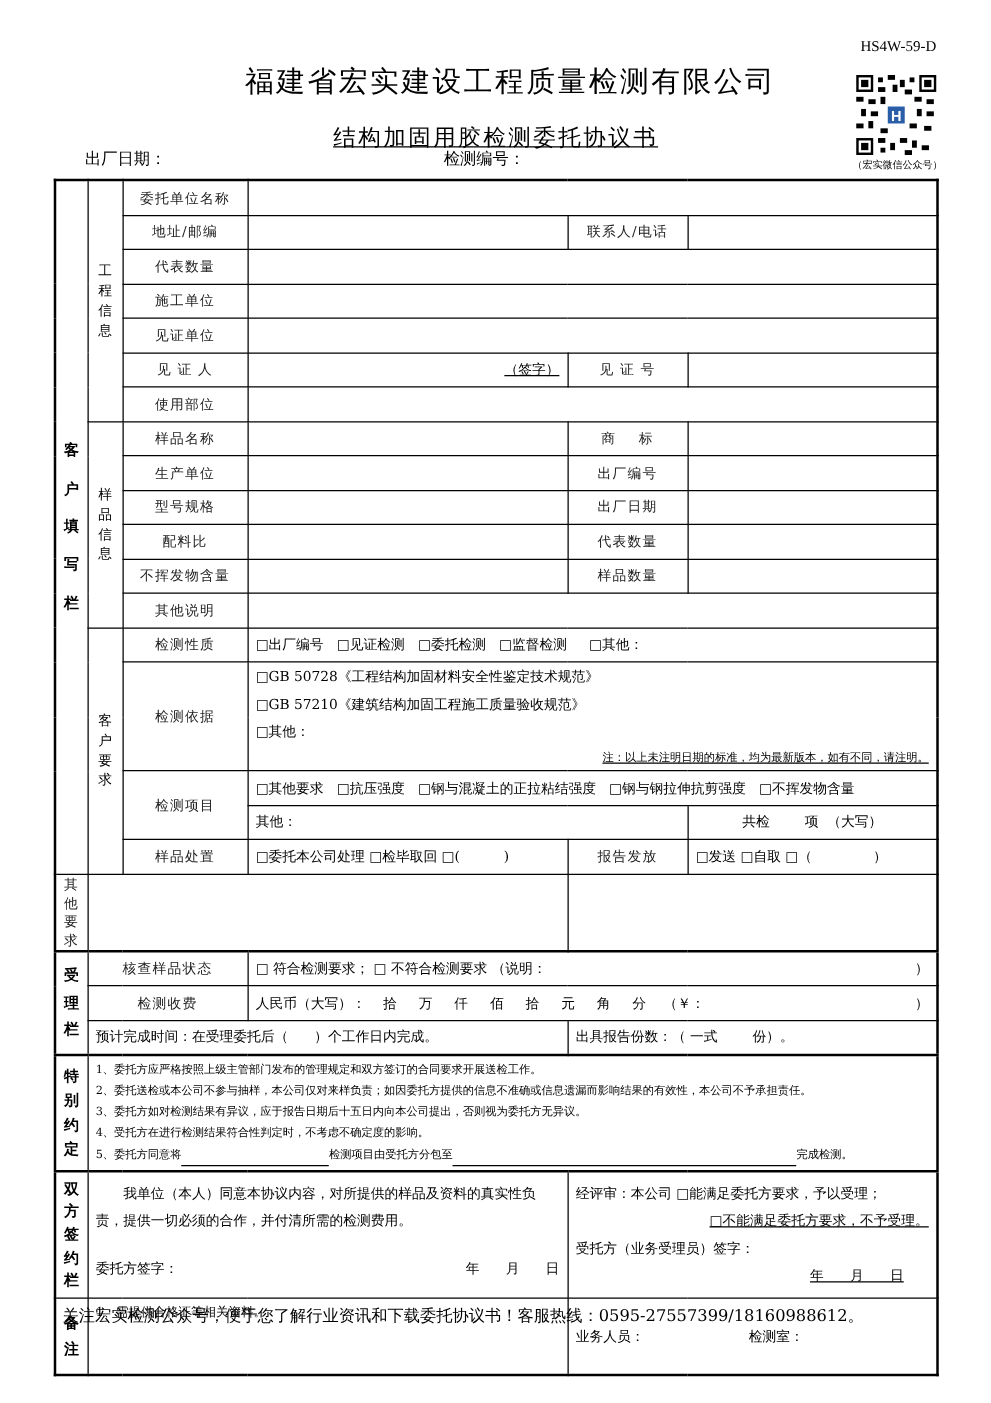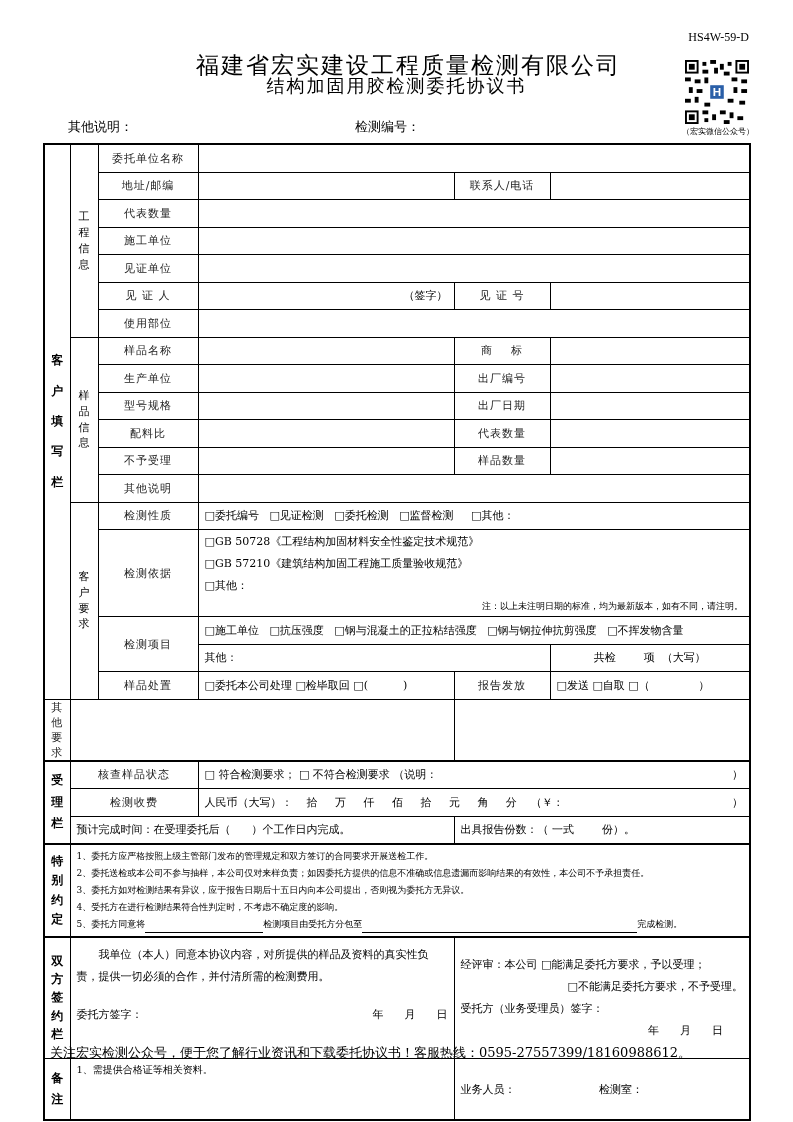--- a/index.html
+++ b/index.html
@@ -1,46 +1,46 @@
 <!DOCTYPE html>
 <html><head>
 <meta charset="utf-8">
 <style>
   html, body { margin: 0; padding: 0; background: #ffffff; }
   body { width: 793px; height: 1122px; position: relative; overflow: hidden;
          font-family: "DejaVu Serif", "Liberation Serif", serif; color: #000; }
   .abs { position: absolute; }
   .code { right: 44px; top: 30px; font-size: 12px; font-family: "Liberation Serif", serif; }
   .title { left: 12px; width: 793px; top: 50px; text-align: center; font-size: 23px; letter-spacing: 2px; }
-  .subtitle { left: 0; width: 793px; top: 74px; text-align: center; font-size: 18px; letter-spacing: 2px; }
+  .subtitle { left: 0; width: 793px; top: 98px; text-align: center; font-size: 18px; letter-spacing: 2px; text-decoration: underline; }
   .numlabel { font-size: 13px; top: 118px; }
   .qr { left: 684px; top: 60px; width: 66px; height: 64px; }
   .qr-cap { left: 682px; top: 126px; font-size: 8px; width: 72px; text-align: center; }
 
   table.form { position: absolute; left: 43px; top: 143px; width: 706px; border-collapse: collapse;
                border: 2px solid #000; table-layout: fixed; font-size: 11px; }
   table.form td { border: 1px solid #000; padding: 0 6px; height: 26.5px; vertical-align: middle; }
   td.c { text-align: center; padding: 0; }
   td.vert { text-align: center; padding: 0; line-height: 1.45; font-size: 11px; }
   td.vert span { display: block; }
   td.vert.big span { margin: 13px 0; font-size: 12px; }
   tr.thick td { border-top: 2px solid #000; }
   .lbl { color: #222; letter-spacing: 1px; }
   .small { font-size: 9px; }
-  .r { text-align: right; }
+  .r { text-align: right; text-decoration: underline; }
   .line { display: inline-block; border-bottom: 1px solid #000; height: 10px; vertical-align: bottom; }
   .footer { left: 50px; top: 1044px; font-size: 13px; }
 </style>
 </head>
 <body>
 
 <div class="abs code">HS4W-59-D</div>
 <div class="abs title">福建省宏实建设工程质量检测有限公司</div>
 <div class="abs subtitle">结构加固用胶检测委托协议书</div>
-<div class="abs numlabel" style="left:68px">其他说明：</div>
+<div class="abs numlabel" style="left:68px">出厂日期：</div>
 <div class="abs numlabel" style="left:355px">检测编号：</div>
 
 <svg class="abs qr" viewBox="0 0 33 33">
   <rect width="33" height="33" fill="#fff"></rect>
   <g fill="#000">
     <rect x="0" y="0" width="7" height="7"></rect>
       <rect x="1" y="1" width="5" height="5" fill="#fff"></rect>
       <rect x="2" y="2" width="3" height="3"></rect>
     <rect x="26" y="0" width="7" height="7"></rect>
       <rect x="27" y="1" width="5" height="5" fill="#fff"></rect>
@@ -164,40 +164,40 @@
     <td class="c lbl">出厂日期</td>
     <td></td>
   </tr>
   <tr>
     <td class="c lbl">配料比</td>
     <td></td>
     <td class="c lbl">代表数量</td>
     <td></td>
   </tr>
   <tr>
-    <td class="c lbl">不予受理</td>
+    <td class="c lbl">不挥发物含量</td>
     <td></td>
     <td class="c lbl">样品数量</td>
     <td></td>
   </tr>
   <tr>
     <td class="c lbl">其他说明</td>
     <td colspan="3"></td>
   </tr>
 
   <tr>
     <td class="vert" rowspan="8">
           <span>客</span>
           <span>户</span>
           <span>要</span>
           <span>求</span>
         </td>
     <td class="c lbl">检测性质</td>
     <td colspan="3">
-      <span>□委托编号</span>&nbsp;&nbsp;
+      <span>□出厂编号</span>&nbsp;&nbsp;
       <span>□见证检测</span>&nbsp;&nbsp;
       <span>□委托检测</span>&nbsp;&nbsp;
       <span>□监督检测</span>&nbsp;&nbsp;&nbsp;&nbsp;
       <span>□其他：</span>
     </td>
   </tr>
   <tr>
     <td class="c lbl" rowspan="4">检测依据</td>
     <td colspan="3" style="height:22px;border-bottom:none">□GB 50728《工程结构加固材料安全性鉴定技术规范》</td>
   </tr>
@@ -206,21 +206,21 @@
       </tr>
   <tr>
         <td colspan="3" style="height:22px;border-top:none;border-bottom:none">□其他：</td>
       </tr>
   <tr>
         <td colspan="3" class="r small" style="height:20px;border-top:none">注：以上未注明日期的标准，均为最新版本，如有不同，请注明。</td>
       </tr>
   <tr>
     <td class="c lbl" rowspan="2">检测项目</td>
     <td colspan="3">
-      <span>□施工单位</span>&nbsp;&nbsp;
+      <span>□其他要求</span>&nbsp;&nbsp;
       <span>□抗压强度</span>&nbsp;&nbsp;
       <span>□钢与混凝土的正拉粘结强度</span>&nbsp;&nbsp;
       <span>□钢与钢拉伸抗剪强度</span>&nbsp;&nbsp;
       <span>□不挥发物含量</span>
     </td>
   </tr>
   <tr>
     <td colspan="2">其他：</td>
     <td class="c" style="font-weight:normal;white-space:pre">共检        项  （大写）</td>
   </tr>
@@ -276,21 +276,21 @@
           <span style="margin:1px 0">双</span>
           <span style="margin:1px 0">方</span>
           <span style="margin:1px 0">签</span>
           <span style="margin:1px 0">约</span>
           <span style="margin:1px 0">栏</span>
         </td>
     <td colspan="3" style="vertical-align:top;padding:6px 6px;height:78px;line-height:22px">
       <div style="text-indent:2em">我单位（本人）同意本协议内容，对所提供的样品及资料的真实性负责，提供一切必须的合作，并付清所需的检测费用。</div>
       <div style="margin-top:16px"><span>委托方签字：</span><span style="float:right;white-space:pre">年      月      日</span></div>
     </td>
-    <td colspan="2" style="vertical-align:top;padding:16px 6px;line-height:22px">
+    <td colspan="2" style="vertical-align:top;padding:6px 6px;line-height:22px">
       <div>经评审：本公司 □能满足委托方要求，予以受理；</div>
       <div class="r">□不能满足委托方要求，不予受理。</div>
       <div>受托方（业务受理员）签字：</div>
       <div class="r" style="white-space:pre;padding-right:20px">年      月      日</div>
     </td>
   </tr>
 
   <tr>
     <td class="vert big" style="font-weight:bold">
           <span style="margin:4px 0">备</span>

